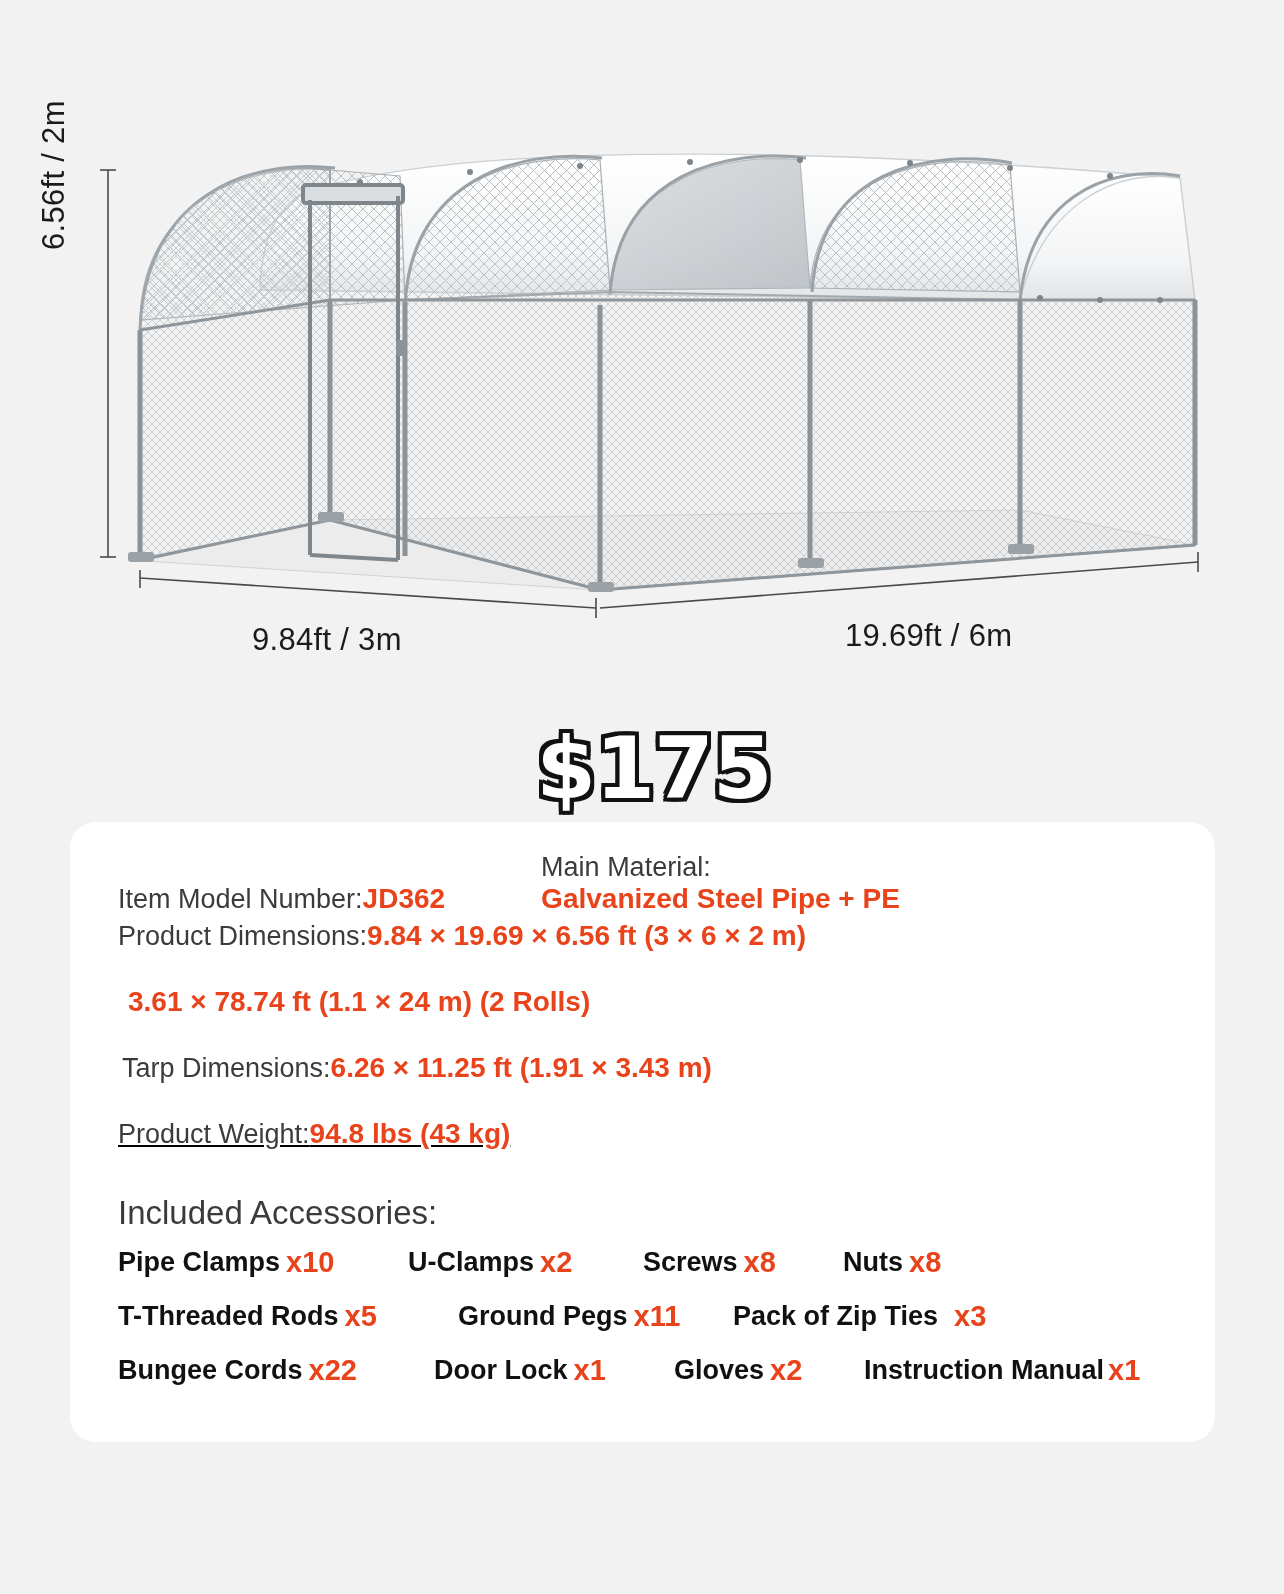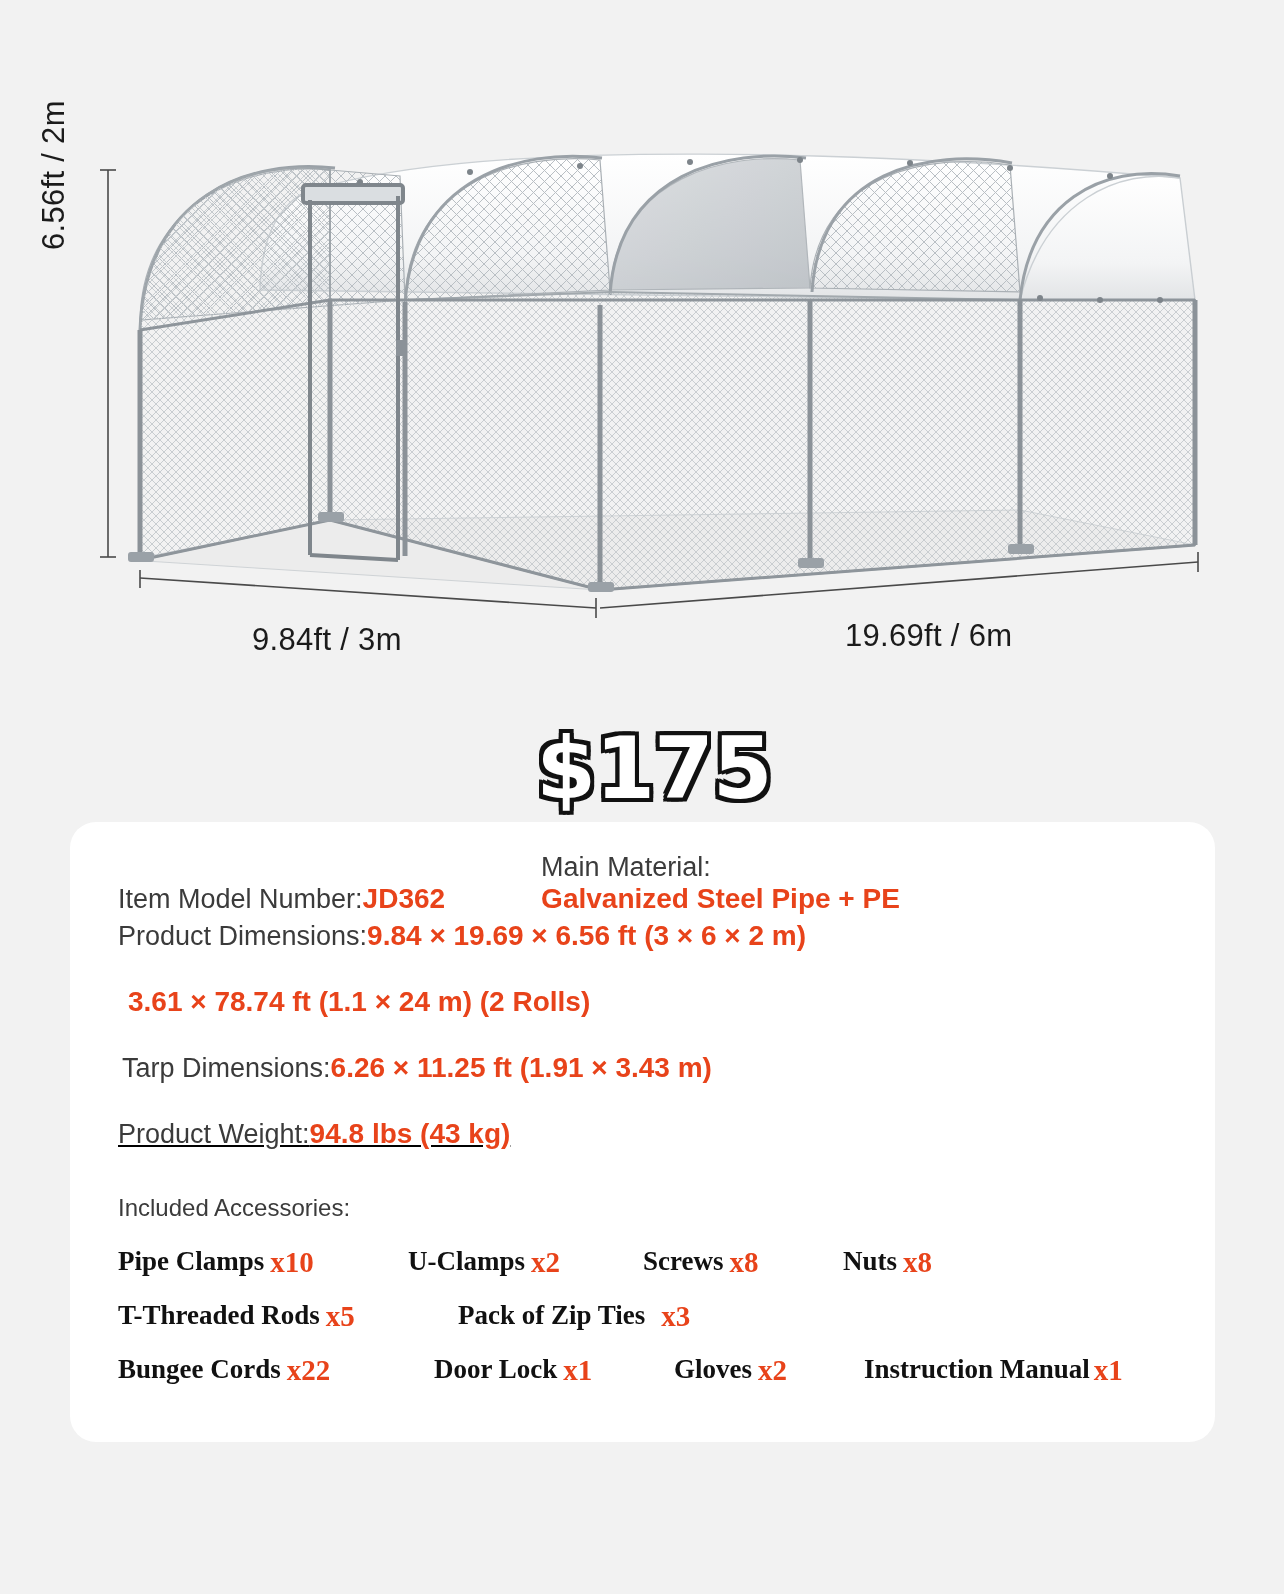--- a/index.html
+++ b/index.html
@@ -112,39 +112,38 @@
   .row2 { position: absolute; left: 48px; top: 98px; }
   .row3 { position: absolute; left: 48px; top: 164px; }
   .row4 { position: absolute; left: 52px; top: 230px; }
   .row5 { position: absolute; left: 48px; top: 296px; text-decoration: underline; }
 
   .acc-title {
     position: absolute;
     left: 48px;
     top: 372px;
     color: #3b3b3b;
-    font-size: 24px;
+    font-size: 33px;
   }
 
   .acc-grid {
     position: absolute;
     left: 48px;
     top: 424px;
     width: 1060px;
   }
   .acc-line {
     display: flex;
     align-items: baseline;
     height: 54px;
   }
   .acc-item {
     display: flex;
-    align-items: flex-start;
+    align-items: center;
     white-space: nowrap;
-    font-family: Liberation Serif, serif;
   }
   .acc-name {
     color: #111111;
     font-size: 27px;
     font-weight: bold;
   }
   .acc-qty {
     color: #e8431a;
     font-size: 29px;
     font-weight: bold;
@@ -324,20 +323,24 @@
           <span class="acc-name">Nuts</span>
           <span class="acc-qty">x8</span>
         </span>
       </div>
 
       <div class="acc-line">
         <span class="acc-item" style="width:340px">
           <span class="acc-name">T-Threaded Rods</span>
           <span class="acc-qty">x5</span>
         </span>
+        <span class="acc-item" style="width:275px">
+          <span class="acc-name">Ground Pegs</span>
+          <span class="acc-qty">x11</span>
+        </span>
         <span class="acc-item">
           <span class="acc-name">Pack of Zip Ties</span>
           <span class="acc-qty" style="margin-left:16px">x3</span>
         </span>
       </div>
 
       <div class="acc-line">
         <span class="acc-item" style="width:316px">
           <span class="acc-name">Bungee Cords</span>
           <span class="acc-qty">x22</span>

